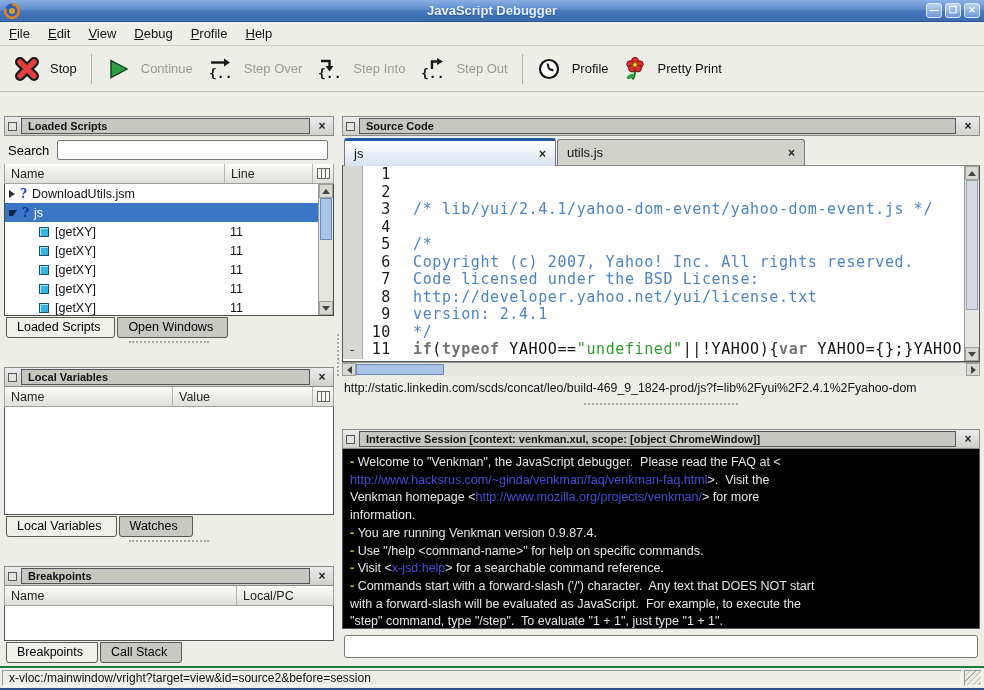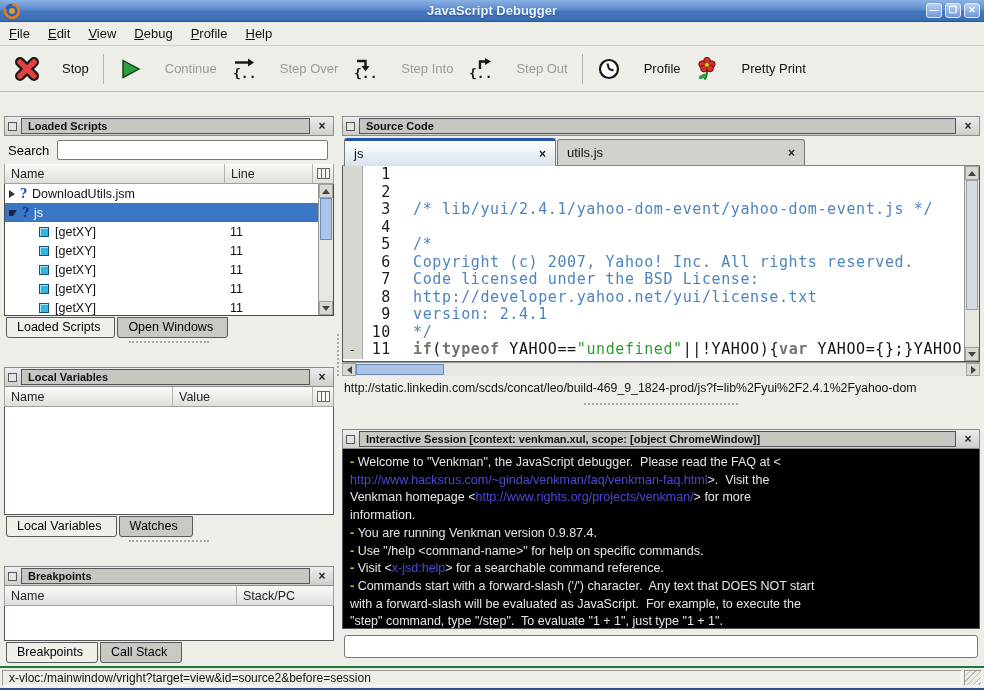--- a/index.html
+++ b/index.html
@@ -14,21 +14,21 @@
   .tb-btns { margin-left:auto; display:flex; gap:3px; z-index:1; }
   .tb-btn { width:16px; height:15px; border-radius:3px; background:linear-gradient(#b9d2f2,#6e97d6); border:1px solid #dfe9f8; color:#fff; font-size:9px; line-height:13px; text-align:center; font-weight:bold; }
 
   
   .menubar { height:24px; flex:none; display:flex; align-items:stretch; padding-left:0; background:#eeeee9; border-bottom:1px solid #cfcfc8; font-size:13px; }
   .menu-item { padding:4px 9px; color:#111; }
   .akey { text-decoration:underline; }
 
   
   .toolbar { height:46px; flex:none; display:flex; align-items:center; padding:0 8px; background:#eeeee9; border-bottom:1px solid #b9b9b2; }
-  .tbtn { display:flex; align-items:center; gap:23px; padding:4px 7px; font-size:13px; color:#111; }
+  .tbtn { display:flex; align-items:center; gap:11px; padding:4px 7px; font-size:13px; color:#111; }
   .tbtn.disabled { color:#9b9b94; }
   .tsep { width:1px; height:30px; background:#b5b5ae; margin:0 7px; flex:none; }
   .ticon { flex:none; display:block; }
 
   
   .main { flex:1; display:flex; padding:3px 4px; min-height:0; }
   .leftcol { width:330px; flex:none; display:flex; flex-direction:column; min-height:0; }
   .vsplit { width:8px; flex:none; position:relative; }
   .vsplit::after { content:""; position:absolute; left:3px; top:42%; height:42px; border-left:2px dotted #a9a9a2; }
   .rightcol { flex:1; display:flex; flex-direction:column; min-width:0; }
@@ -338,21 +338,21 @@
       <div class="hsplit"></div>
 
       <div class="panel" id="panel-breaks">
         <div class="phead">
           <div class="pgrip"></div>
           <div class="ptitle">Breakpoints</div>
           <div class="pclose">×</div>
         </div>
         <div class="colhdr">
           <div class="colcell" style="flex:1">Name</div>
-          <div class="colcell" style="width:96px;border-right:none">Stack/PC</div>
+          <div class="colcell" style="width:96px;border-right:none">Local/PC</div>
         </div>
         <div class="listbody"></div>
         <div class="btabs">
           <div class="btab active">Breakpoints</div>
           <div class="btab">Call Stack</div>
         </div>
       </div>
     </div>
 
     <div class="vsplit"></div>
@@ -418,21 +418,21 @@
 
       <div class="panel" id="panel-session">
         <div class="phead">
           <div class="pgrip"></div>
           <div class="ptitle">Interactive Session [context: venkman.xul, scope: [object ChromeWindow]]</div>
           <div class="pclose">×</div>
         </div>
         <div class="terminal">
             <div class="t-line"><span class="t-bullet">- </span><span class="t-text">Welcome to "Venkman", the JavaScript debugger.  Please read the FAQ at &lt;</span></div>
             <div class="t-line"><span class="t-link">http://www.hacksrus.com/~ginda/venkman/faq/venkman-faq.html</span><span class="t-text">&gt;.  Visit the</span></div>
-            <div class="t-line"><span class="t-text">Venkman homepage &lt;</span><span class="t-link">http://www.rights.org/projects/venkman/</span><span class="t-text">&gt; for more</span></div>
+            <div class="t-line"><span class="t-text">Venkman homepage &lt;</span><span class="t-link">http://www.mozilla.org/projects/venkman/</span><span class="t-text">&gt; for more</span></div>
             <div class="t-line"><span class="t-text">information.</span></div>
             <div class="t-line"><span class="t-bullet">- </span><span class="t-text">You are running Venkman version 0.9.87.4.</span></div>
             <div class="t-line"><span class="t-bullet">- </span><span class="t-text">Use "/help &lt;command-name&gt;" for help on specific commands.</span></div>
             <div class="t-line"><span class="t-bullet">- </span><span class="t-text">Visit &lt;</span><span class="t-link">x-jsd:help</span><span class="t-text">&gt; for a searchable command reference.</span></div>
             <div class="t-line"><span class="t-bullet">- </span><span class="t-text">Commands start with a forward-slash ('/') character.  Any text that DOES NOT start</span></div>
             <div class="t-line"><span class="t-text">with a forward-slash will be evaluated as JavaScript.  For example, to execute the</span></div>
             <div class="t-line"><span class="t-text">"step" command, type "/step".  To evaluate "1 + 1", just type "1 + 1".</span></div>
             <div class="t-line"><span class="t-bullet">- </span><span class="t-text">Recorded local startup 1, global 6349857.</span></div>
           </div>
         <div class="sess-inputrow">

